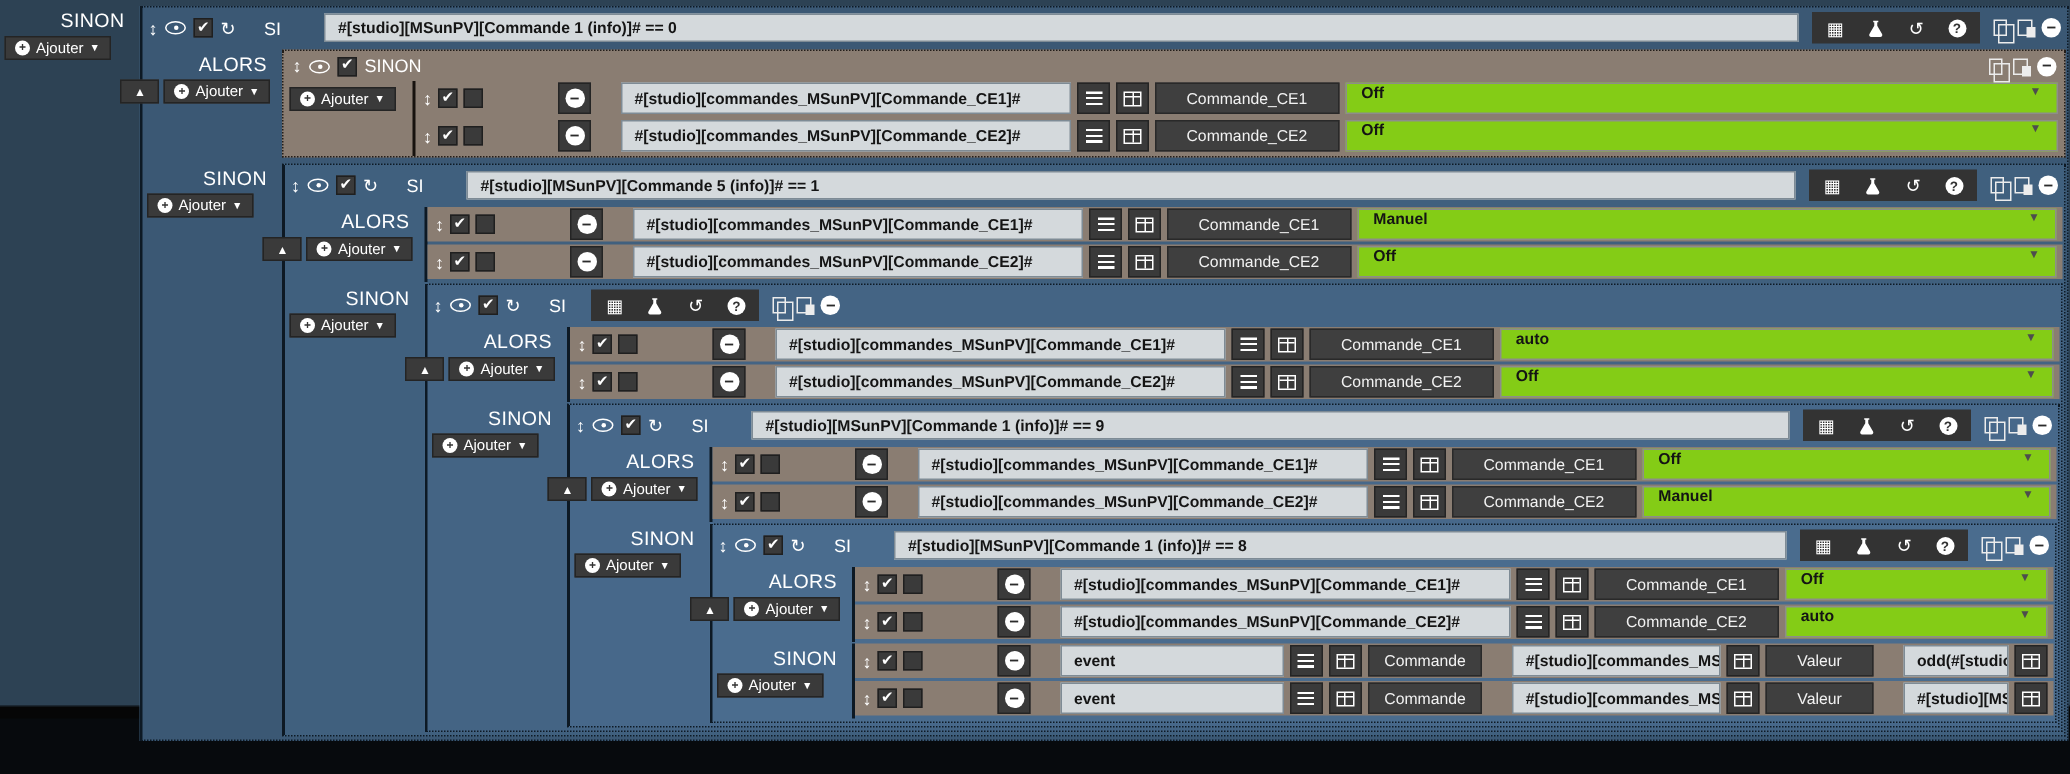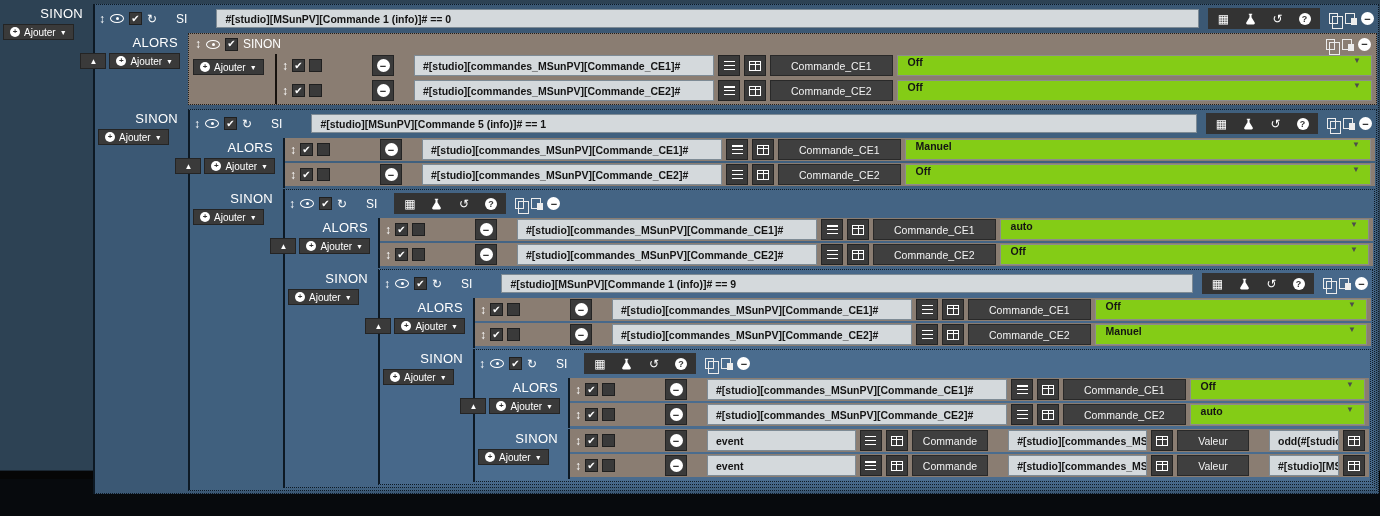--- a/index.html
+++ b/index.html
@@ -527,20 +527,21 @@
                         <span class="caret-sm">▼</span>
                       </button>
                     </div>
                     <div class="if-box lvl4">
                       <div class="si-row">
                         <span class="ic ic-drag">↕</span>
                         <span class="ic-eye"></span>
                         <span class="chk">✔</span>
                         <span class="ic">↻</span>
                         <span class="si-label">SI</span>
+                        <div class="field cond-input">#[studio][MSunPV][Commande 1 (info)]# == 8</div>
                         <div class="cluster">
                           <button class="cbtn">
                               <span class="ic">▦</span>
                             </button>
                           <button class="cbtn">
                               <svg width="11" height="12" viewBox="0 0 11 12">
                                 <path d="M3.8 0.8h3.4v1h-.7v2.4l3.2 5.4c.5.9-.1 2-1.2 2H2.5c-1.1 0-1.7-1.1-1.2-2l3.2-5.4V1.8h-.7z" fill="#fff"></path>
                               </svg>
                             </button>
                           <button class="cbtn">

